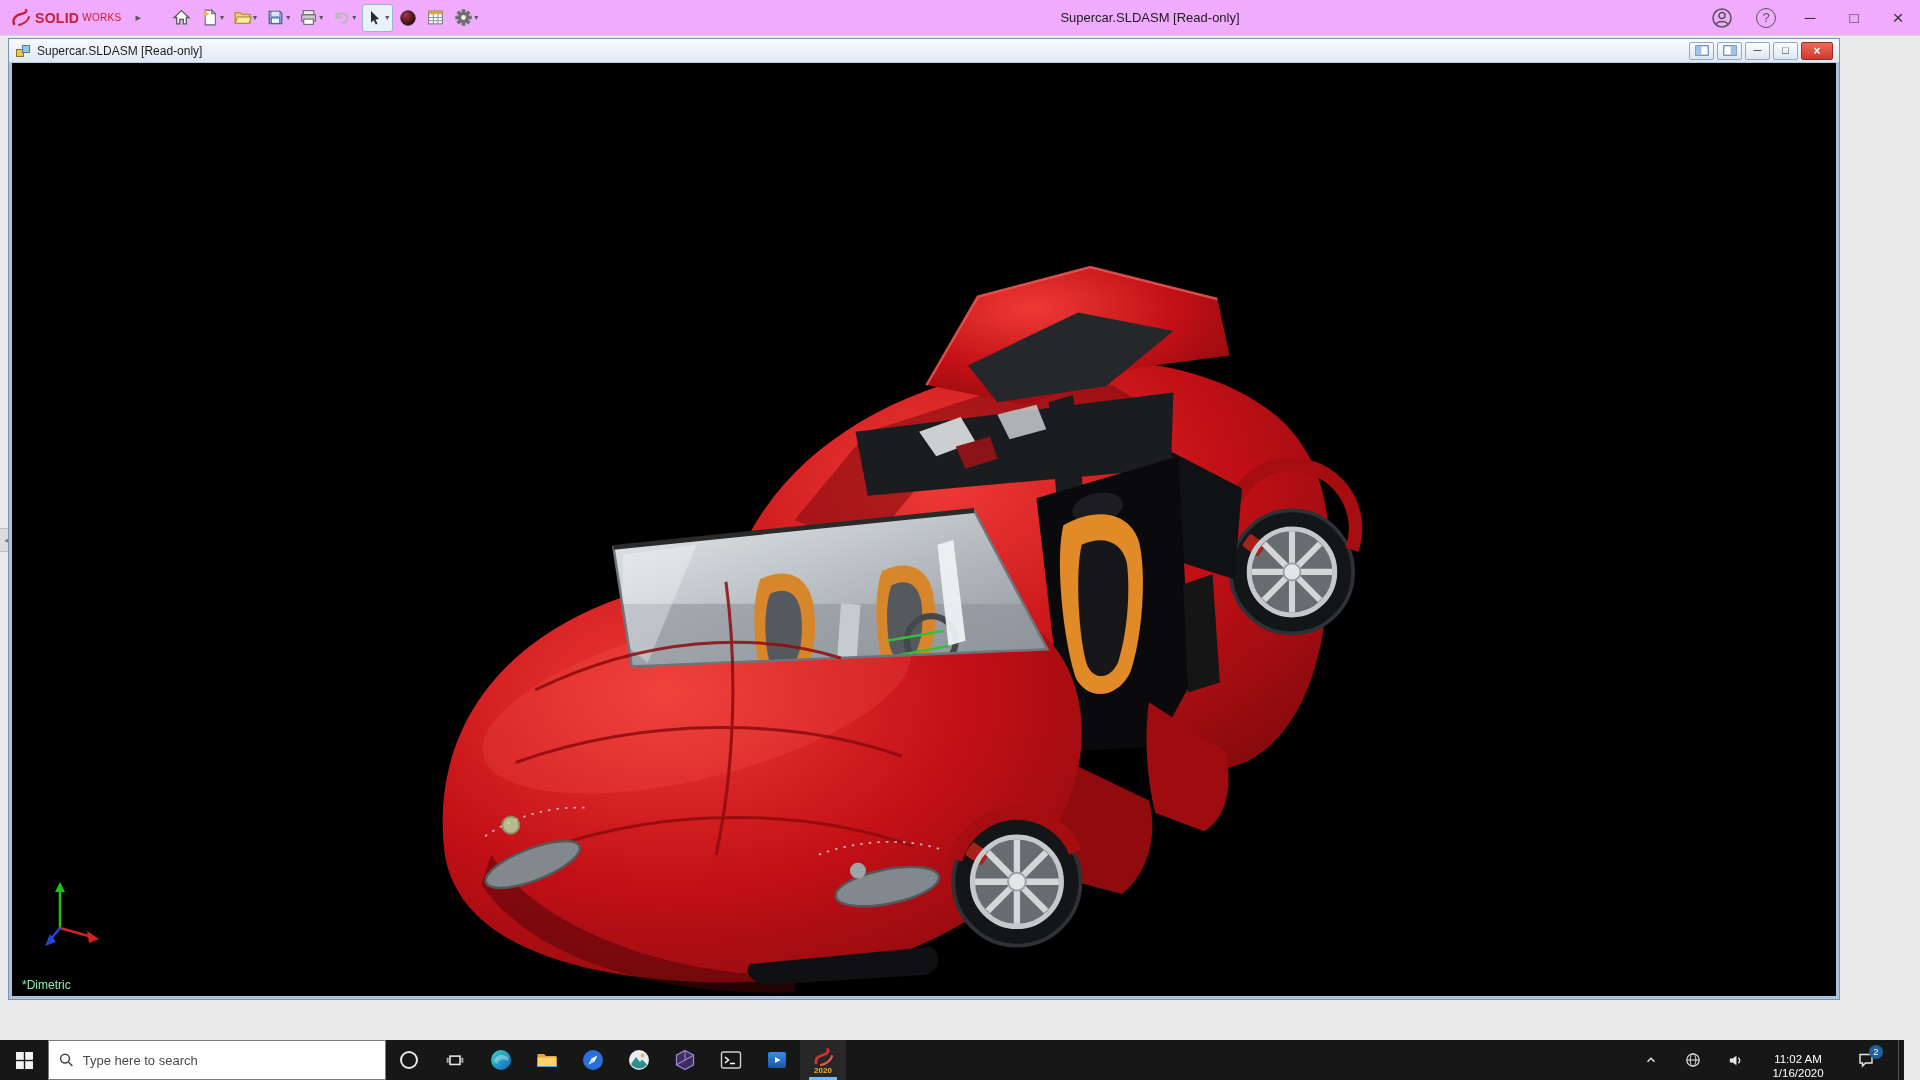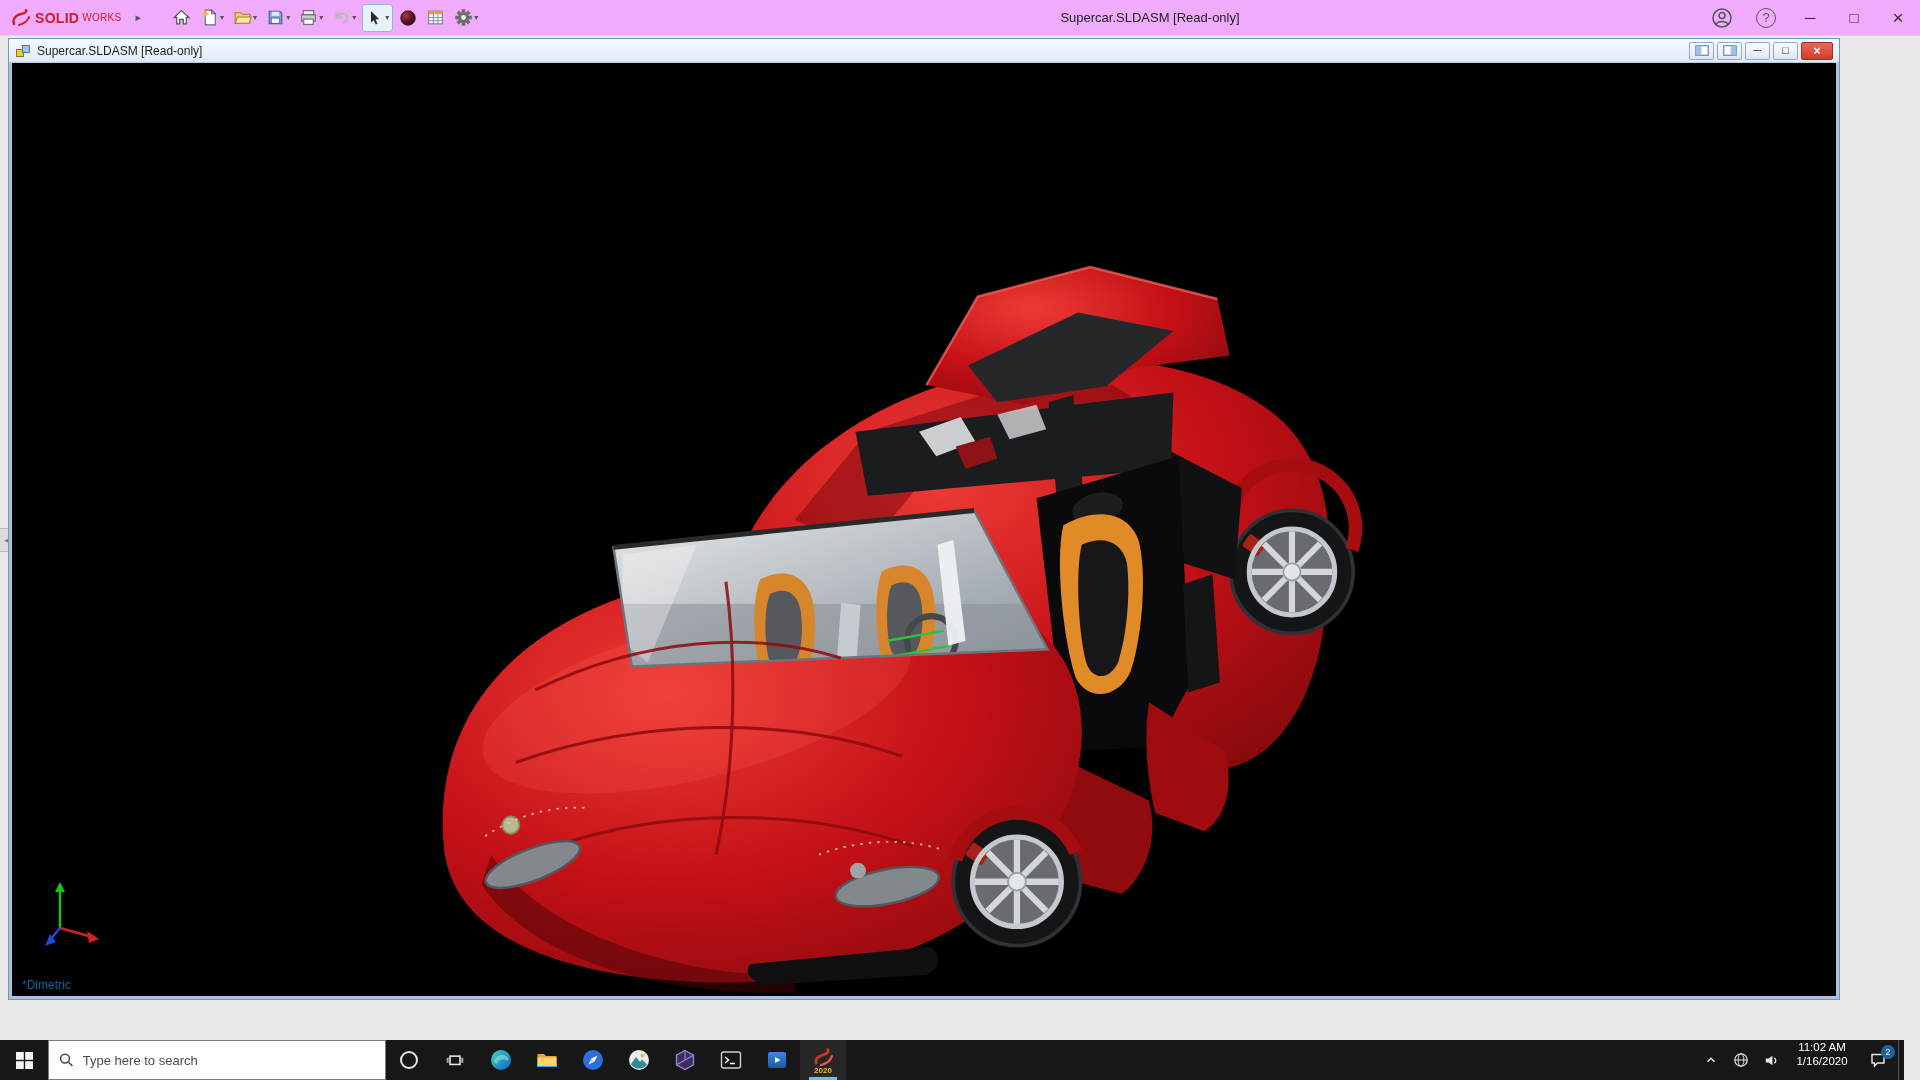--- a/index.html
+++ b/index.html
@@ -37,36 +37,36 @@
                   display:flex; align-items:center; gap:6px; padding:0 6px; font-size:12px; color:#1d1d1d; }
   .doc-controls { margin-left:auto; display:flex; align-items:center; gap:3px; }
   .dc-btn { width:25px; height:18px; border:1px solid #93a9c6; border-radius:2px;
             background:linear-gradient(#fdfdfd,#dde6f2); display:flex; align-items:center;
             justify-content:center; font-size:11px; color:#333; line-height:1; }
   .dc-btn.close { width:32px; background:linear-gradient(#ea6a59,#d03a2b); border-color:#9c2d22; color:#fff;
                   font-size:12px; font-weight:bold; }
   .viewport { position:absolute; left:3px; right:3px; top:24px; bottom:3px; background:#000; overflow:hidden; }
   .car-svg { position:absolute; inset:0; width:100%; height:100%; }
   .triad { position:absolute; left:26px; bottom:46px; width:64px; height:72px; }
-  .view-label { position:absolute; left:10px; bottom:4px; color:#0369a1; font-size:12px; }
+  .view-label { position:absolute; left:10px; bottom:4px; color:#86efac; font-size:12px; }
 
   
   .taskbar { position:absolute; left:0; right:16px; bottom:0; height:40px; background:#171717;
              display:flex; align-items:center; }
   .start { width:48px; height:40px; display:flex; align-items:center; justify-content:center; }
   .searchbox { width:338px; height:40px; background:#fff; border:1px solid #7a7a7a; display:flex;
                align-items:center; gap:9px; padding:0 10px; }
   .searchbox input { border:none; outline:none; background:transparent; font-size:13px; color:#333;
                      width:100%; font-family:"Liberation Sans", sans-serif; }
   .searchbox input::placeholder { color:#4a4a4a; opacity:1; }
   .tb-apps { display:flex; }
   .app-btn { width:46px; height:40px; display:flex; align-items:center; justify-content:center; position:relative; }
   .app-btn.active { background:rgba(255,255,255,.07); }
   .active-line { position:absolute; bottom:0; left:9px; right:9px; height:3px; background:#76b9ed; }
-  .tray { margin-left:auto; display:flex; align-items:flex-start; }
+  .tray { margin-left:auto; display:flex; align-items:flex-end;gap:12px; }
   .tray-btn { width:30px; height:40px; display:flex; align-items:center; justify-content:center; }
   .clock { width:72px; text-align:center; color:#fff; font-size:11.5px; line-height:14px; }
   .action { position:relative; width:40px; }
   .badge { position:absolute; top:5px; right:3px; background:#205f9c; color:#fff; font-size:9.5px;
            min-width:14px; height:14px; border-radius:7px; line-height:14px; text-align:center; padding:0 2px; }
   .show-desktop { width:6px; height:40px; border-left:1px solid #555; }
 </style>
 </head>
 <body>
 

